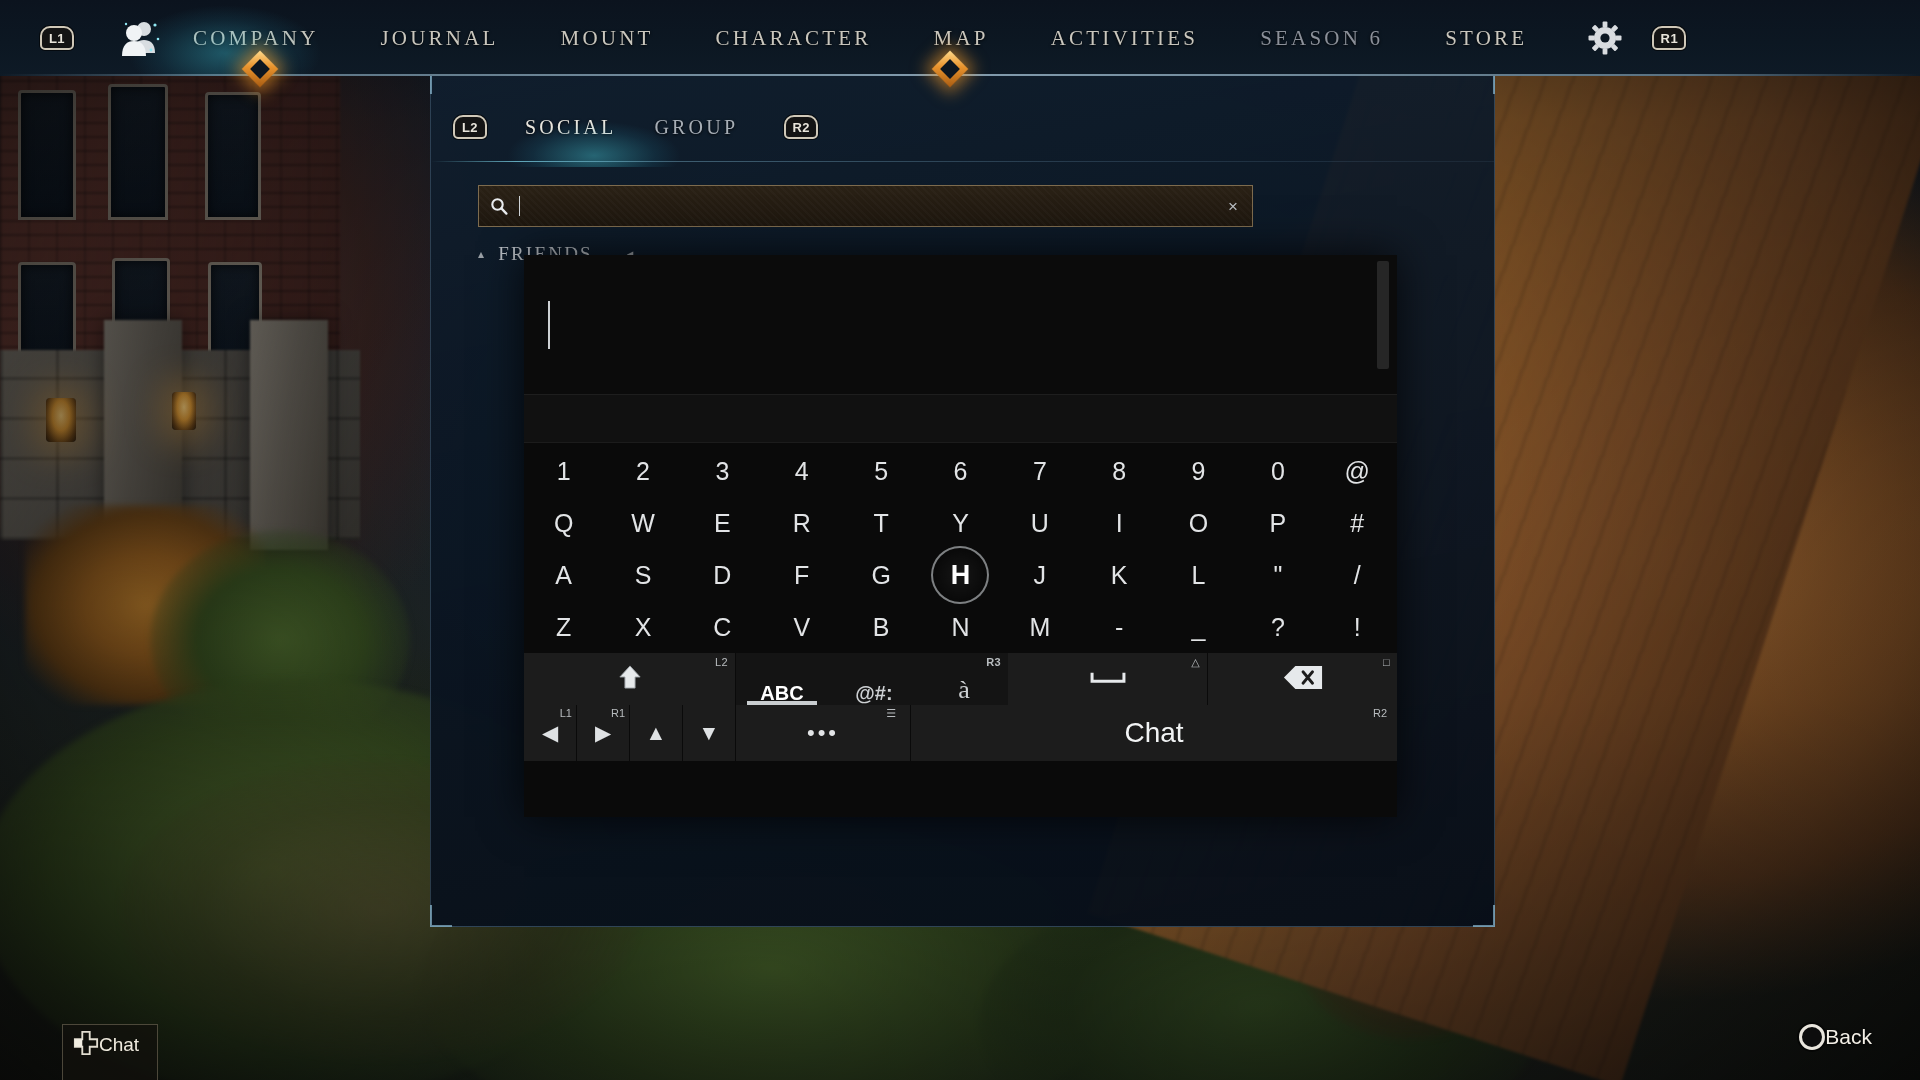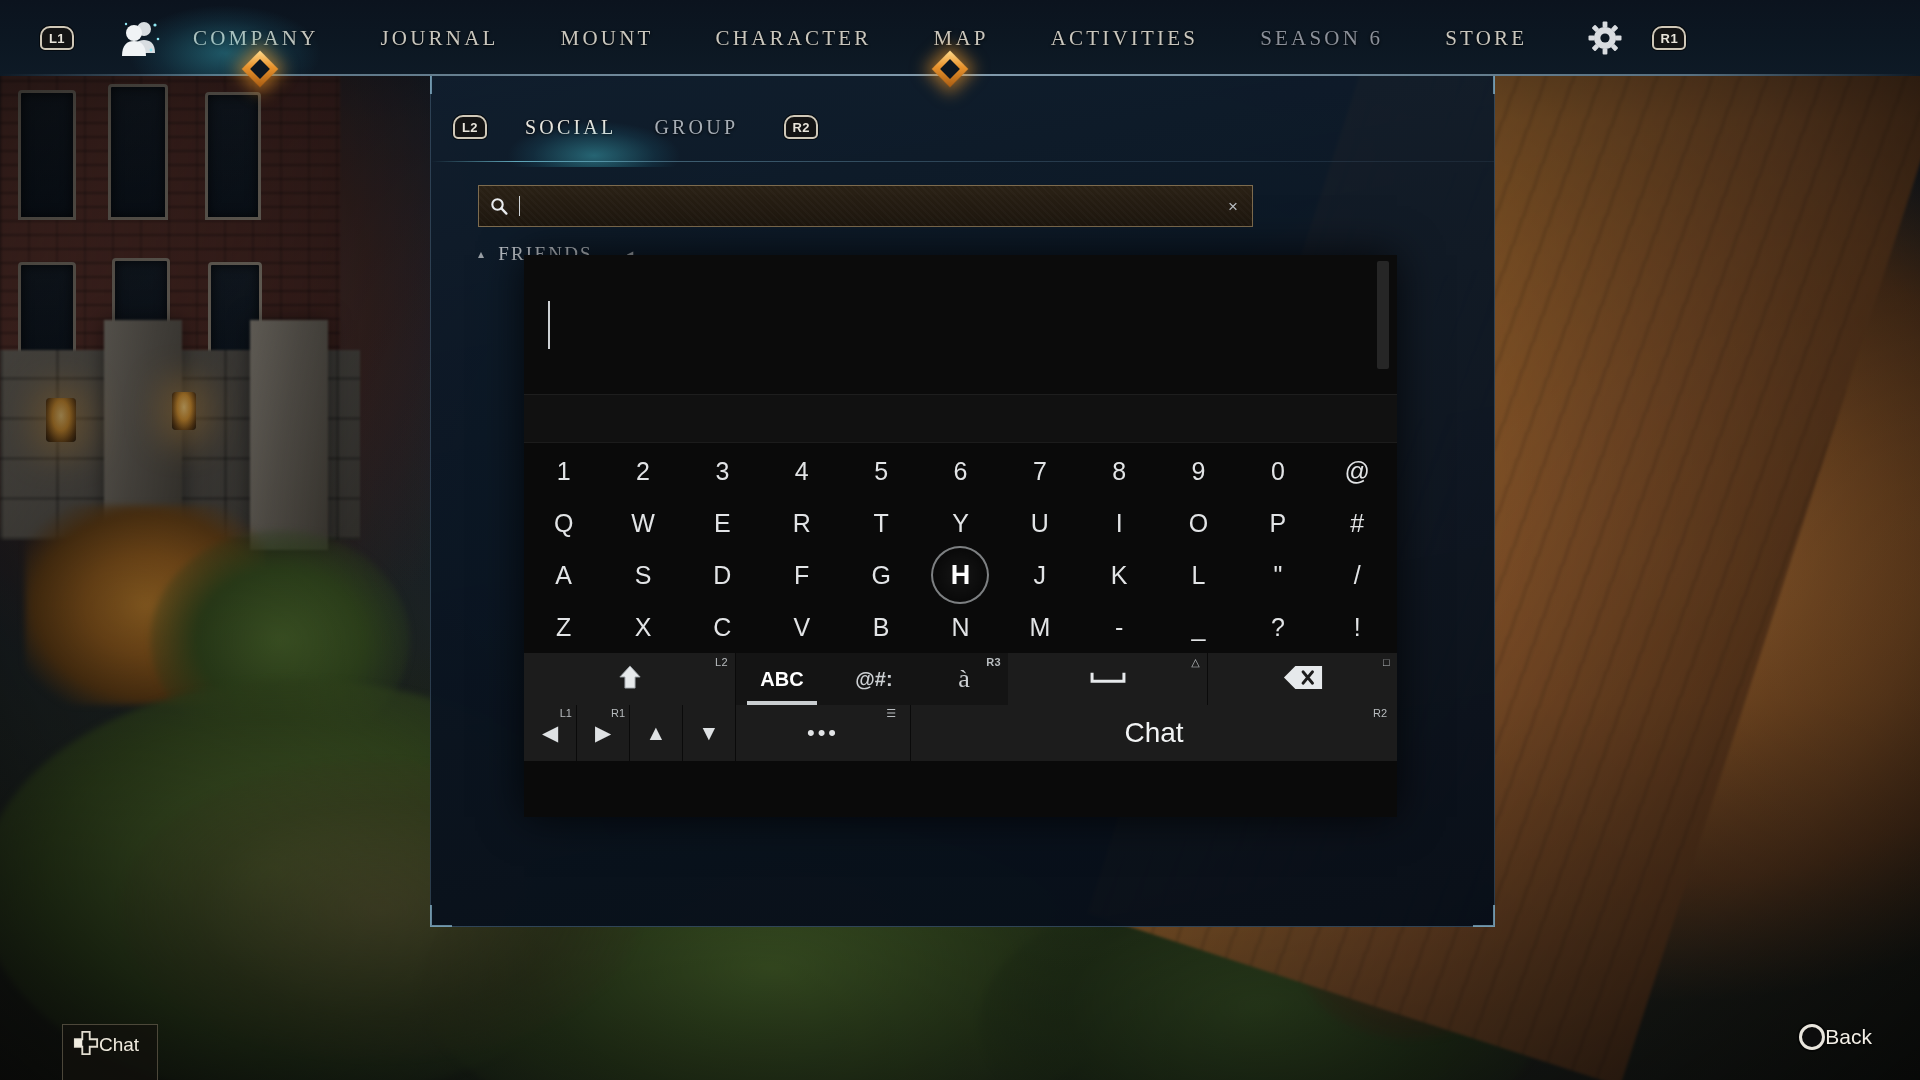--- a/index.html
+++ b/index.html
@@ -262,21 +262,21 @@
     position:relative; display:flex; align-items:center; justify-content:center;
     background:#1c1c1c; border-right:1px solid #0a0a0a;
     color:#e3e5e7;
   }
   .fn-badge {
     position:absolute; top:3px; right:7px;
     font-size:11px; color:#b8bcbf; letter-spacing:.4px;
   }
   .fn-modes { display:flex; background:#141414; }
   .mode {
-    position:relative; display:flex; align-items:center; justify-content:center;
+    position:relative; display:flex; align-items:flex-end; justify-content:center;
     color:#cdd0d3; font-size:20px; font-weight:bold;
   }
   .mode.active { color:#ffffff; }
   .mode.active::after {
     content:""; position:absolute; left:12%; bottom:0; width:76%; height:4px; background:#c9cdd0;
   }
   
   #kb-bottom { position:absolute; left:0; top:450px; width:873px; height:56px; display:flex; }
   .bt-cell {
     position:relative; display:flex; align-items:center; justify-content:center;

